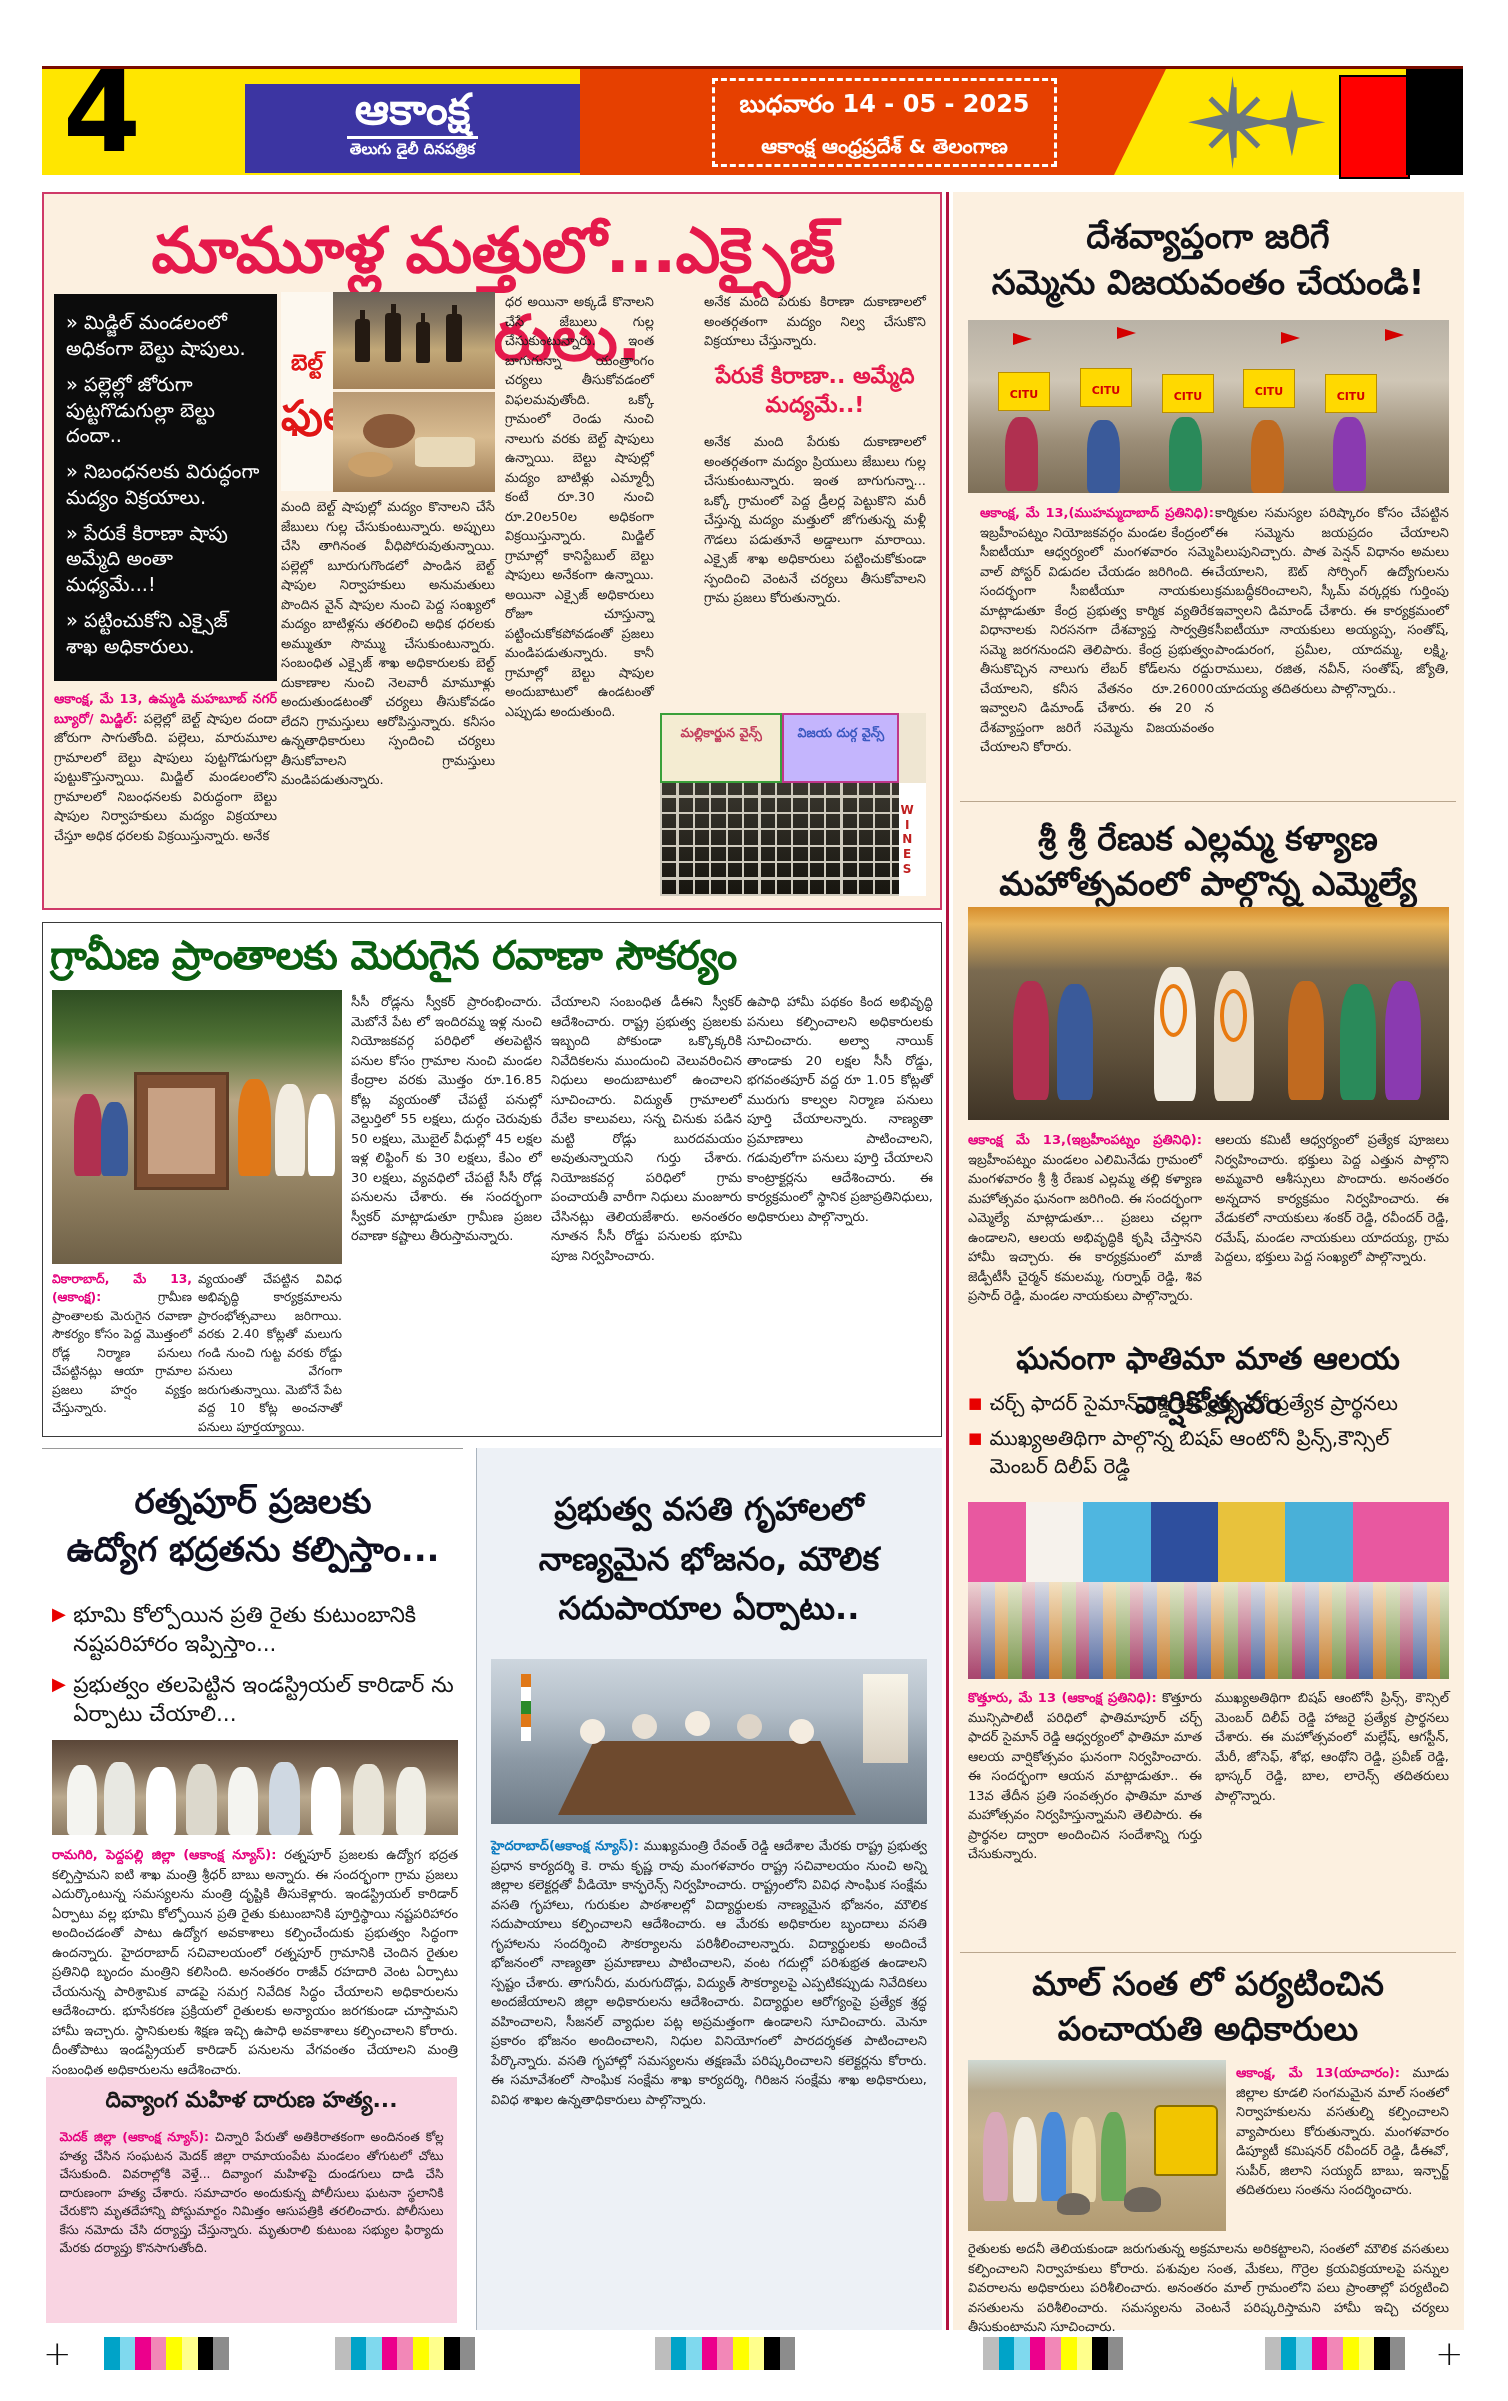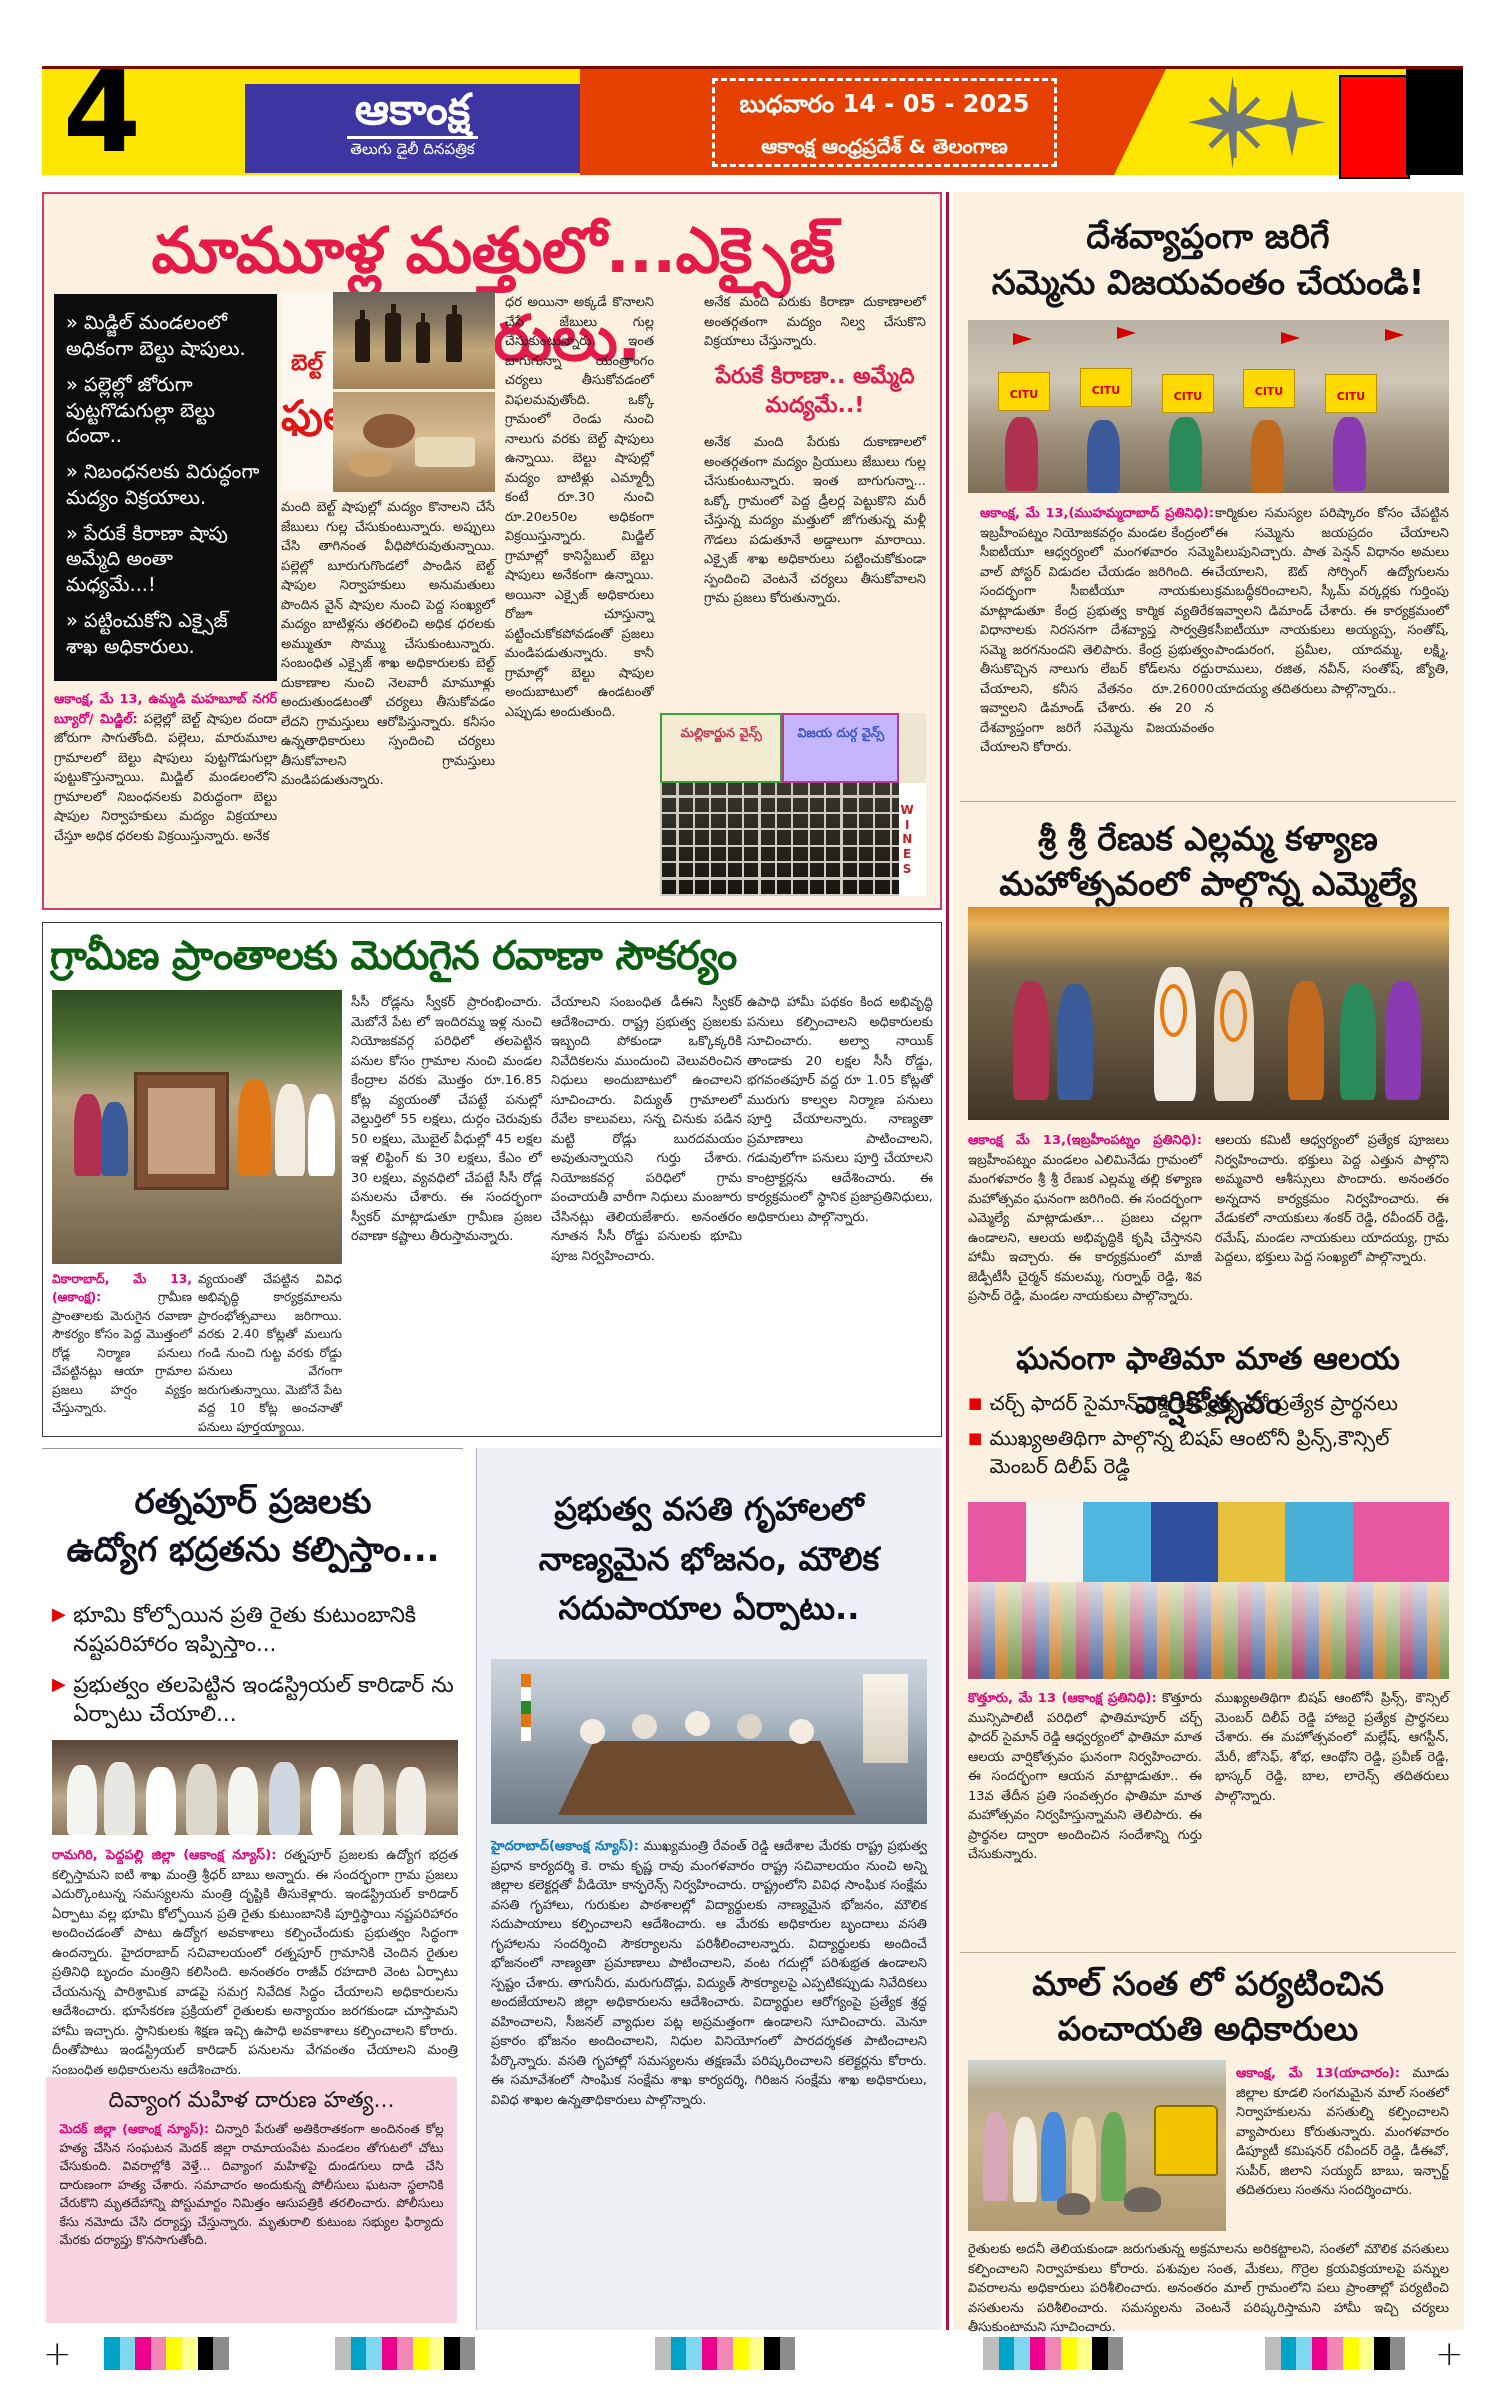--- a/index.html
+++ b/index.html
@@ -9,21 +9,21 @@
   .just{text-align:justify;font-size:13px;line-height:1.5;color:#1b1b1b;word-break:break-word;}
   .small{font-size:12.3px;}
   .dateline{font-weight:bold;color:#e5007d;}
   .dateline-blue{font-weight:bold;color:#0a7abf;}
   
   .hdr{left:42px;top:66px;width:1421px;height:106px;background:#e64000;border-top:3.7px solid #7a0c00;}
   .hdr-yellow{left:0;top:0;width:538px;height:106px;background:#ffe600;}
   .pgnum{left:21px;top:-13.4px;font-size:112px;font-weight:800;color:#000;line-height:1;}
   .logo{left:203px;top:15px;width:335px;height:89px;background:#3c35a2;text-align:center;color:#fff;}
   .logo-main{font-size:43px;font-weight:bold;line-height:1.2;display:inline-block;border-bottom:3px solid #fff;padding:0 7.4px;}
-  .logo-tag{font-size:15px;font-weight:normal;margin-top:1.5px;}
+  .logo-tag{font-size:15px;font-weight:bold;margin-top:1.5px;}
   .datebox{left:670px;top:9px;width:339px;height:83px;border:3px dashed #fff;color:#fff;text-align:center;}
   .dateline1{font-size:24px;font-weight:bold;margin-top:9px;}
   .dateline2{font-size:20px;font-weight:bold;margin-top:10.4px;}
   .hdr-yellow2{left:1072px;top:0;width:349px;height:106px;background:#ffe600;clip-path:polygon(52px 0,100% 0,100% 100%,0 100%);}
   .blk-red{left:1297px;top:6px;width:67px;height:100px;background:#ff0000;border:2.2px solid #000;}
   .blk-black{left:1364px;top:0;width:57px;height:106px;background:#000;}
   
   .mainart{left:42px;top:192px;width:900px;height:718px;background:#fcf0e0;border:2.2px solid #cf3a68;box-sizing:border-box;}
   .mainhead{left:50px;top:214px;width:886px;text-align:center;font-size:63px;font-weight:bold;color:#e5194b;letter-spacing:-0.7px;}
   .bulletbox{left:54px;top:294px;width:223px;height:387px;background:#0c0c0c;box-sizing:border-box;padding:16.4px 12px;}
@@ -33,21 +33,21 @@
   .overlaybig{color:#e01616;font-weight:800;text-shadow:0.7px 0.7px 0 #fff;}
   
   .transart{left:42px;top:922px;width:900px;height:515px;background:#fff;border:1.5px solid #3a3a3a;box-sizing:border-box;}
   .transhead{left:50px;top:932px;width:886px;font-size:40px;font-weight:bold;color:#0b5e10;letter-spacing:-0.7px;}
   
   .ratart{left:42px;top:1448px;width:421px;height:882px;background:#fff;border-top:1.5px solid #9a9a9a;}
   .rathead{left:50px;top:1478px;width:406px;text-align:center;font-size:34px;font-weight:bold;color:#101020;line-height:1.4;}
   .ratbullet{font-size:21.6px;color:#141414;line-height:1.35;font-weight:500;margin-bottom:12px;display:flex;}
   .ratbullet .m{color:#e80000;margin-right:7.4px;font-size:18px;line-height:1.6;}
   .pinkbox{left:46px;top:2077px;width:411px;height:246px;background:#f9d4e2;box-sizing:border-box;padding:10.4px 13.4px;}
-  .pinkhead{text-align:center;font-size:22px;font-weight:normal;color:#1a1a1a;margin-bottom:2px;}
+  .pinkhead{text-align:center;font-size:22px;font-weight:bold;color:#1a1a1a;margin-bottom:10px;}
   
   .hostart{left:476px;top:1448px;width:466px;height:882px;background:#edf1f6;border-left:1.5px solid #aab4be;box-sizing:border-box;}
   .hosthead{left:491px;top:1485px;width:436px;text-align:center;font-size:32px;font-weight:bold;color:#0e0e16;line-height:1.55;}
   
   .rightcol{left:953px;top:192px;width:511px;height:2138px;background:#fcf0e0;}
   .rule-v{left:946px;top:192px;width:3px;height:2138px;background:#b3123f;}
   .rhead{width:496px;left:960px;text-align:center;font-weight:bold;color:#121218;}
   .sep{left:960px;width:496px;height:0.7px;background:#b9a68e;}
   .fatbullet{font-size:20px;color:#141414;line-height:1.4;font-weight:500;margin-bottom:6px;display:flex;}
   .fatbullet .m{color:#e80000;margin-right:7.4px;font-size:15px;line-height:1.9;}

